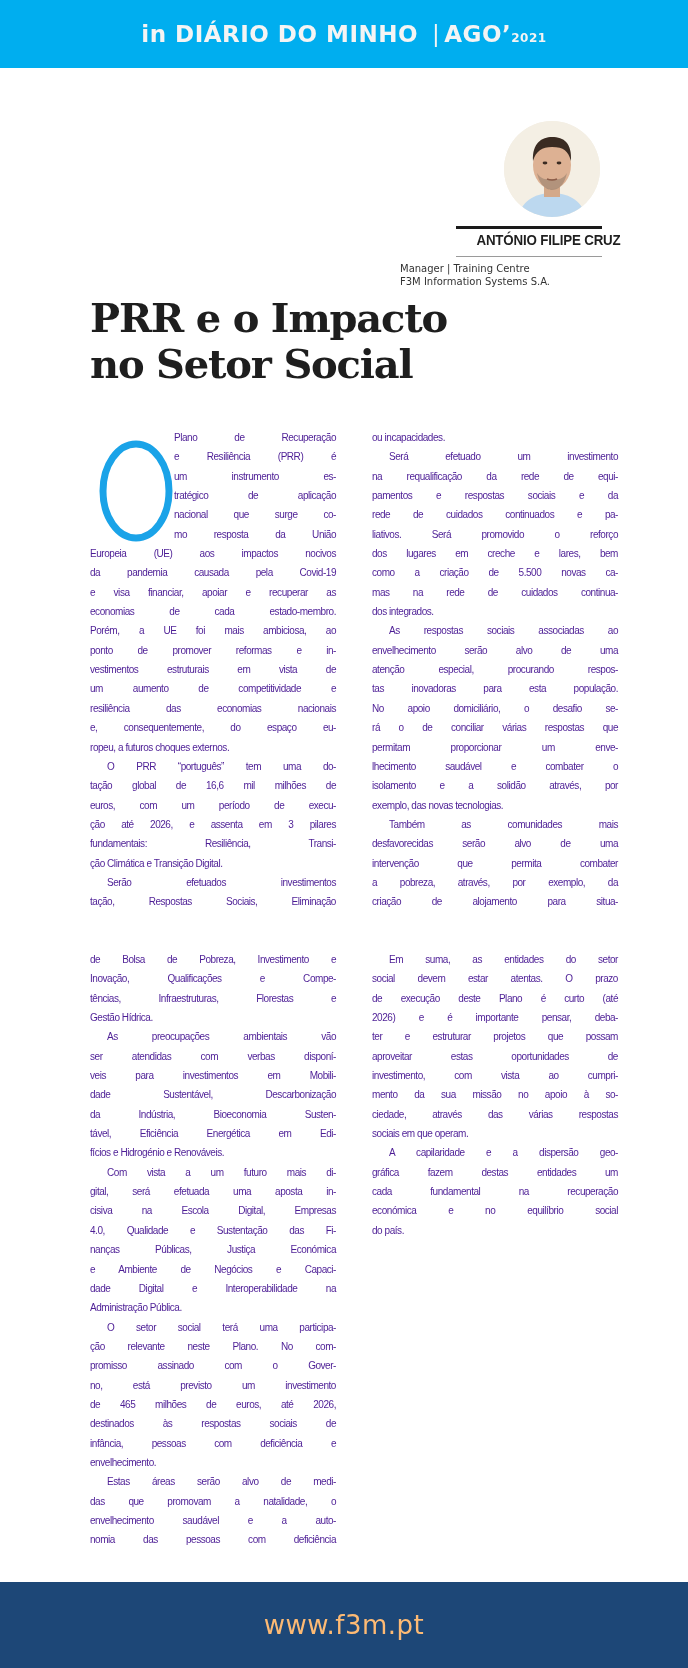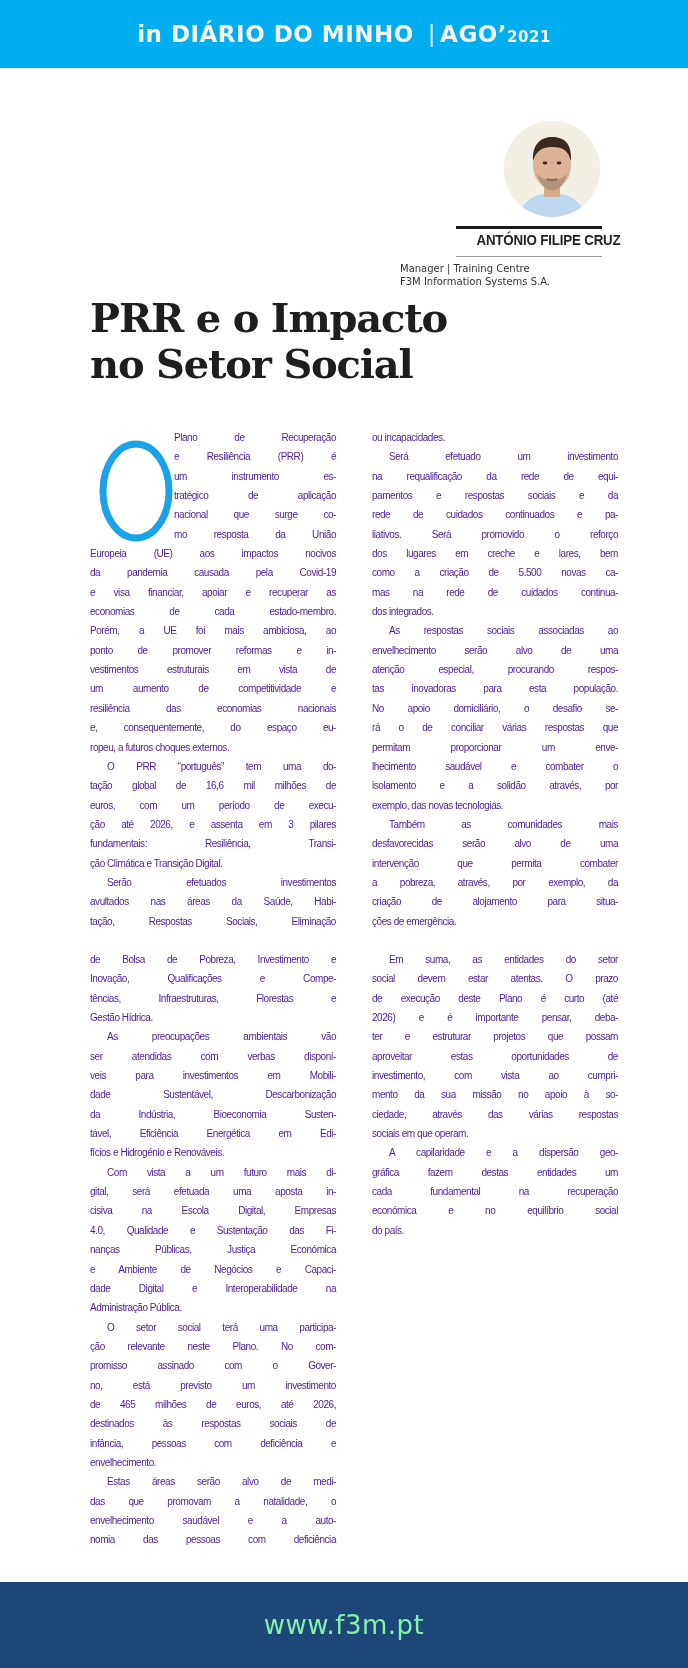--- a/index.html
+++ b/index.html
@@ -7,21 +7,21 @@
   body { position: relative; font-family: "DejaVu Serif", serif; color: #2a2a2a; }
 
   .top-banner {
     position: absolute; left: 0; top: 0; width: 688px; height: 68px;
     background: #00aeef; display: flex; align-items: center; justify-content: center;
   }
   .top-banner .banner-text {
     color: #f4f4f4; font-family: "DejaVu Sans", sans-serif; font-weight: bold;
     font-size: 23px; letter-spacing: 0.5px; white-space: nowrap;
   }
-  .top-banner .banner-text .yr { font-size: 15px; }
+  .top-banner .banner-text .yr { font-size: 12px; }
   .top-banner .sep { display: inline-block; margin: 0 4px 0 14px; font-weight: normal; }
   .portrait {
     position: absolute; left: 504px; top: 121px; width: 96px; height: 96px;
     border-radius: 50%; overflow: hidden; background: #f3efe6;
   }
   .portrait svg { display: block; }
   .author-rule-thick { position: absolute; left: 456px; top: 226px; width: 146px; height: 3px; background: #1a1a1a; }
   .author-name {
     position: absolute; left: 456px; top: 231px; width: 146px; text-align: right;
     font-family: "Liberation Sans", sans-serif; font-weight: bold; font-size: 15.5px;
@@ -59,21 +59,21 @@
 
   .dropcap {
     position: absolute; left: 96px; top: 438px; width: 80px; height: 106px;
   }
 
   .bottom-banner {
     position: absolute; left: 0; top: 1582px; width: 688px; height: 86px;
     background: #1d4777; display: flex; align-items: center; justify-content: center;
   }
   .bottom-banner .url {
-    color: #86efac; font-family: "DejaVu Sans", sans-serif; font-size: 26px; letter-spacing: 0.5px;
+    color: #fdba74; font-family: "DejaVu Sans", sans-serif; font-size: 26px; letter-spacing: 0.5px;
   }
 </style>
 </head>
 <body>
 
 <div class="top-banner">
   <div class="banner-text"><span>in DIÁRIO DO MINHO</span><span class="sep">|</span><span>AGO’</span><span class="yr">2021</span></div>
 </div>
 
 <div class="portrait">
@@ -124,21 +124,20 @@
     <span class="ln">resiliência das economias nacionais</span>
     <span class="ln">e, consequentemente, do espaço eu-</span>
     <span class="ln last">ropeu, a futuros choques externos.</span>
     <span class="ln ind">O PRR “português” tem uma do-</span>
     <span class="ln">tação global de 16,6 mil milhões de</span>
     <span class="ln">euros, com um período de execu-</span>
     <span class="ln">ção até 2026, e assenta em 3 pilares</span>
     <span class="ln">fundamentais: Resiliência, Transi-</span>
     <span class="ln last">ção Climática e Transição Digital.</span>
     <span class="ln ind">Serão efetuados investimentos</span>
-    <span class="ln">avultados nas áreas da Saúde, Habi-</span>
     <span class="ln">tação, Respostas Sociais, Eliminação</span>
   </div>
 <div class="col col-b">
     <span class="ln last">ou incapacidades.</span>
     <span class="ln ind">Será efetuado um investimento</span>
     <span class="ln">na requalificação da rede de equi-</span>
     <span class="ln">pamentos e respostas sociais e da</span>
     <span class="ln">rede de cuidados continuados e pa-</span>
     <span class="ln">liativos. Será promovido o reforço</span>
     <span class="ln">dos lugares em creche e lares, bem</span>
@@ -153,21 +152,20 @@
     <span class="ln">rá o de conciliar várias respostas que</span>
     <span class="ln">permitam proporcionar um enve-</span>
     <span class="ln">lhecimento saudável e combater o</span>
     <span class="ln">isolamento e a solidão através, por</span>
     <span class="ln last">exemplo, das novas tecnologias.</span>
     <span class="ln ind">Também as comunidades mais</span>
     <span class="ln">desfavorecidas serão alvo de uma</span>
     <span class="ln">intervenção que permita combater</span>
     <span class="ln">a pobreza, através, por exemplo, da</span>
     <span class="ln">criação de alojamento para situa-</span>
-    <span class="ln last">ções de emergência.</span>
   </div>
 <div class="col col-c">
     <span class="ln">de Bolsa de Pobreza, Investimento e</span>
     <span class="ln">Inovação, Qualificações e Compe-</span>
     <span class="ln">tências, Infraestruturas, Florestas e</span>
     <span class="ln last">Gestão Hídrica.</span>
     <span class="ln ind">As preocupações ambientais vão</span>
     <span class="ln">ser atendidas com verbas disponí-</span>
     <span class="ln">veis para investimentos em Mobili-</span>
     <span class="ln">dade Sustentável, Descarbonização</span>

